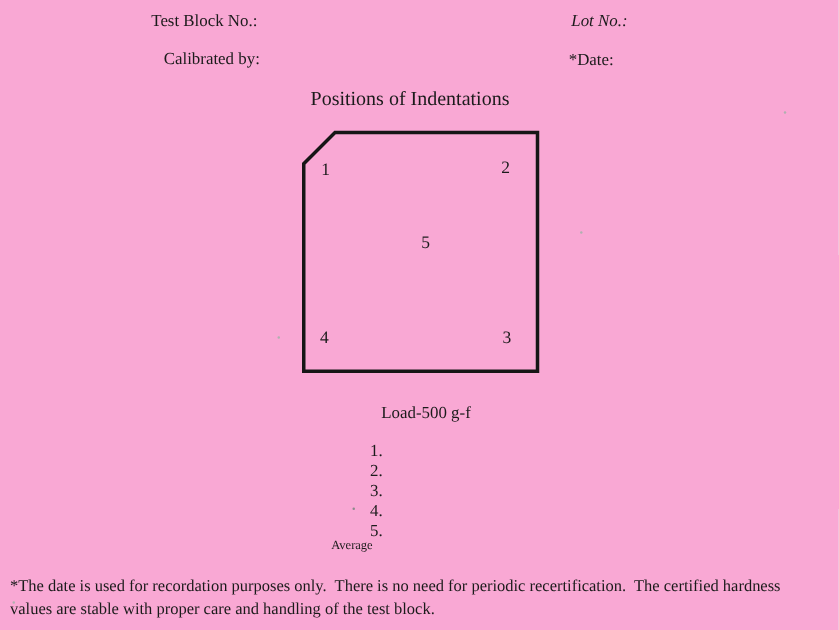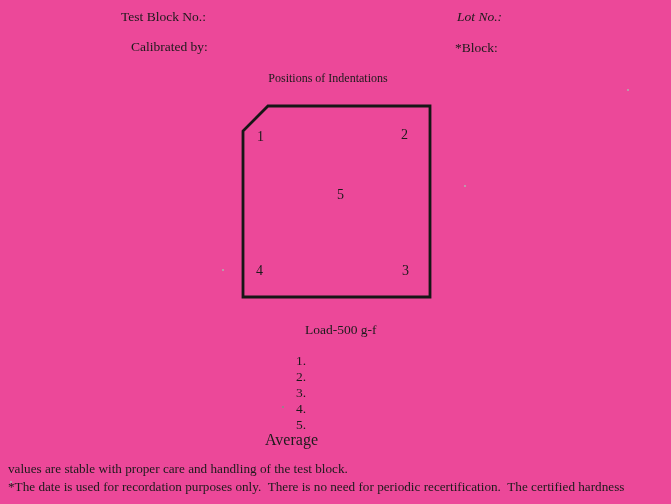--- a/index.html
+++ b/index.html
@@ -4,36 +4,36 @@
 <style>
   html, body {
     margin: 0;
     padding: 0;
     background: #e8e8e8;
   }
   .page {
     position: relative;
     width: 671px;
     height: 504px;
-    background: #ec4899;
+    background: #f9a8d4;
     overflow: hidden;
     font-family: "Liberation Serif", "DejaVu Serif", serif;
     color: #1b1b1b;
   }
   .abs { position: absolute; }
   .label {
     font-size: 13.5px;
     white-space: nowrap;
   }
   .heading {
     left: 0;
     top: 71px;
     width: 656px;
     text-align: center;
-    font-size: 12px;
+    font-size: 16px;
   }
   .diagram-svg {
     left: 0;
     top: 0;
     width: 671px;
     height: 504px;
     pointer-events: none;
   }
   .pos-num {
     font-size: 14px;
@@ -55,21 +55,21 @@
     top: 353px;
     font-size: 13.5px;
   }
   .readings .row {
     height: 16px;
     line-height: 16px;
   }
   .average {
     left: 265px;
     top: 431px;
-    font-size: 16px;
+    font-size: 10px;
     white-space: nowrap;
     font-family: Liberation Serif, serif;
   }
   .footnote {
     left: 8px;
     top: 460px;
     font-size: 13.2px;
     line-height: 17.5px;
   }
   .footnote .fn-line {
@@ -92,21 +92,21 @@
 <body>
 
 <div class="page">
 
   <div class="abs label" style="left:121px; top:9px;">Test Block No.:</div>
 
   <div class="abs label" style="left:457px; top:9px;font-style:italic;">Lot No.:</div>
 
   <div class="abs label" style="left:131px; top:39px;">Calibrated by:</div>
 
-  <div class="abs label" style="left:455px; top:40px;">*Block:</div>
+  <div class="abs label" style="left:455px; top:40px;">*Date:</div>
 
   <div class="abs heading">Positions of Indentations</div>
 
   <svg class="abs diagram-svg" viewBox="0 0 671 504">
     <polygon points="268,106 430,106 430,297 243,297 243,131" fill="none" stroke="#161616" stroke-width="2.8" stroke-linejoin="miter"></polygon>
   </svg>
 
   <span class="abs pos-num pos-1">1</span>
   <span class="abs pos-num pos-2">2</span>
   <span class="abs pos-num pos-5">5</span>
@@ -119,22 +119,22 @@
     <div class="row">1.</div>
     <div class="row">2.</div>
     <div class="row">3.</div>
     <div class="row">4.</div>
     <div class="row">5.</div>
   </div>
 
   <div class="abs average">Average</div>
 
   <div class="abs footnote">
+    <div class="fn-line">*The date is used for recordation purposes only.  There is no need for periodic recertification.  The certified hardness</div>
     <div class="fn-line">values are stable with proper care and handling of the test block.</div>
-    <div class="fn-line">*The date is used for recordation purposes only.  There is no need for periodic recertification.  The certified hardness</div>
   </div>
 
   <div class="abs speck sp-1"></div>
   <div class="abs speck sp-2"></div>
   <div class="abs speck sp-3"></div>
   <div class="abs speck dark sp-4"></div>
   <div class="abs speck sp-5"></div>
 
 </div>
 

